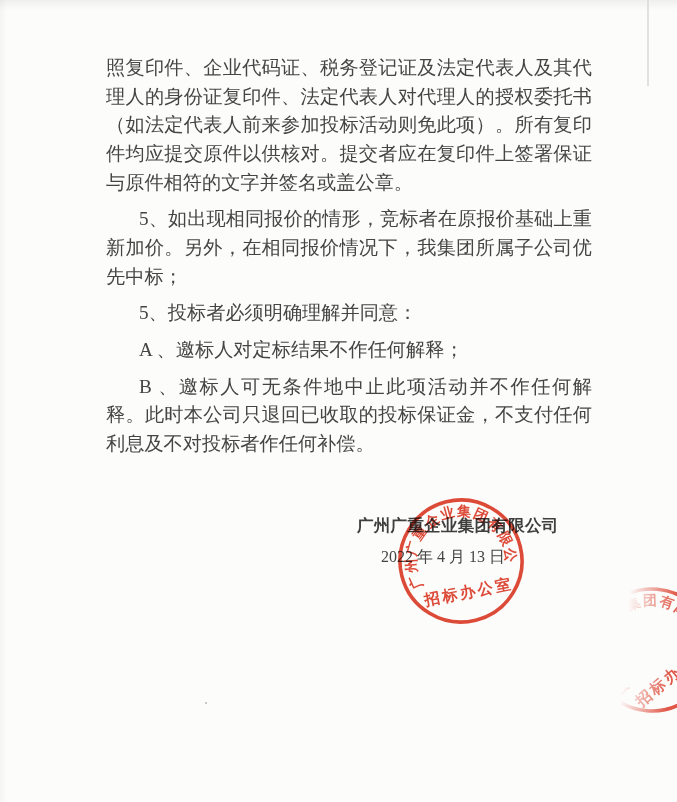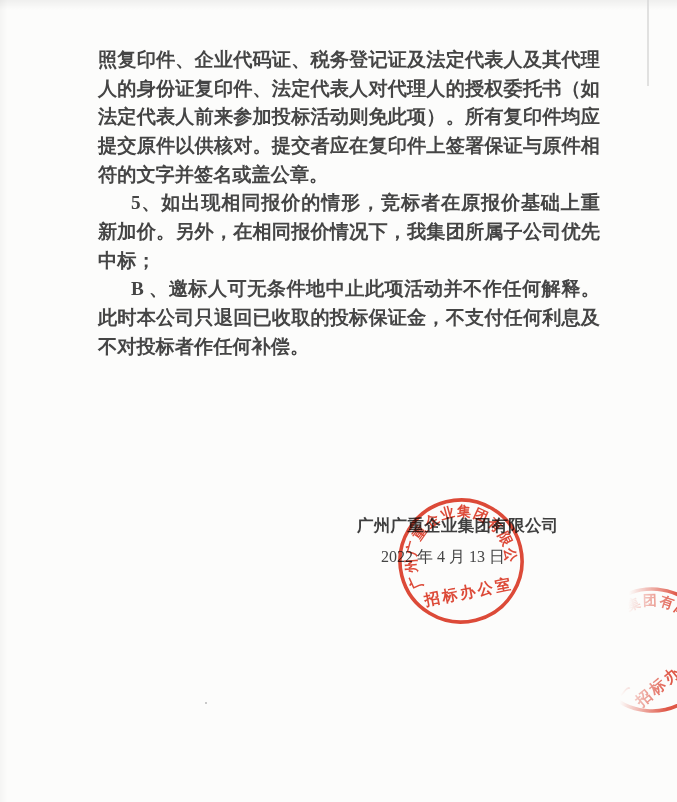--- a/index.html
+++ b/index.html
@@ -19,21 +19,21 @@
   .edge-line{
     position:absolute;left:647px;top:0;width:2px;height:86px;
     background:#dadada;opacity:.8;
   }
   .text-block{
     position:absolute;left:98px;top:46px;width:502px;
     font-size:19.2px;line-height:28.65px;color:#454545;
     text-align:justify;text-justify:inter-character;
     letter-spacing:0;
   }
-  .text-block p{margin:0;padding:0;font-weight:bold;}
+  .text-block p{margin:8px;padding:0;}
   .text-block p.ind{text-indent:33px;}
   .sig-company{
     position:absolute;left:357px;top:515px;
     font-size:16.5px;letter-spacing:.3px;color:#3f3f3f;font-weight:600;
   }
   .sig-date{
     position:absolute;left:381px;top:547px;
     font-size:16px;color:#454545;
   }
   .stamp{position:absolute;mix-blend-mode:multiply;}
@@ -53,20 +53,22 @@
 </head>
 <body>
 
 <div class="page-shade-top"></div>
 <div class="page-shade-left"></div>
 <div class="edge-line"></div>
 
 <div class="text-block">
   <p>照复印件、企业代码证、税务登记证及法定代表人及其代理人的身份证复印件、法定代表人对代理人的授权委托书（如法定代表人前来参加投标活动则免此项）。所有复印件均应提交原件以供核对。提交者应在复印件上签署保证与原件相符的文字并签名或盖公章。</p>
   <p class="ind">5、如出现相同报价的情形，竞标者在原报价基础上重新加价。另外，在相同报价情况下，我集团所属子公司优先中标；</p>
+  <p class="ind">5、投标者必须明确理解并同意：</p>
+  <p class="ind">A 、邀标人对定标结果不作任何解释；</p>
   <p class="ind">B 、邀标人可无条件地中止此项活动并不作任何解释。此时本公司只退回已收取的投标保证金，不支付任何利息及不对投标者作任何补偿。</p>
 </div>
 
 <div class="sig-company">广州广重企业集团有限公司</div>
 <div class="sig-date">2022 年 4 月 13 日</div>
 
 <div class="stamp main-stamp">
   <svg viewBox="0 0 140 140" width="140" height="140">
     <circle cx="70" cy="70" r="61" fill="none" stroke-width="3.6" stroke="#dd3b28"></circle>
     <path id="arcMain" d="M 27.7,85.4 A 45,45 0 1 1 112.3,85.4" fill="none"></path>

